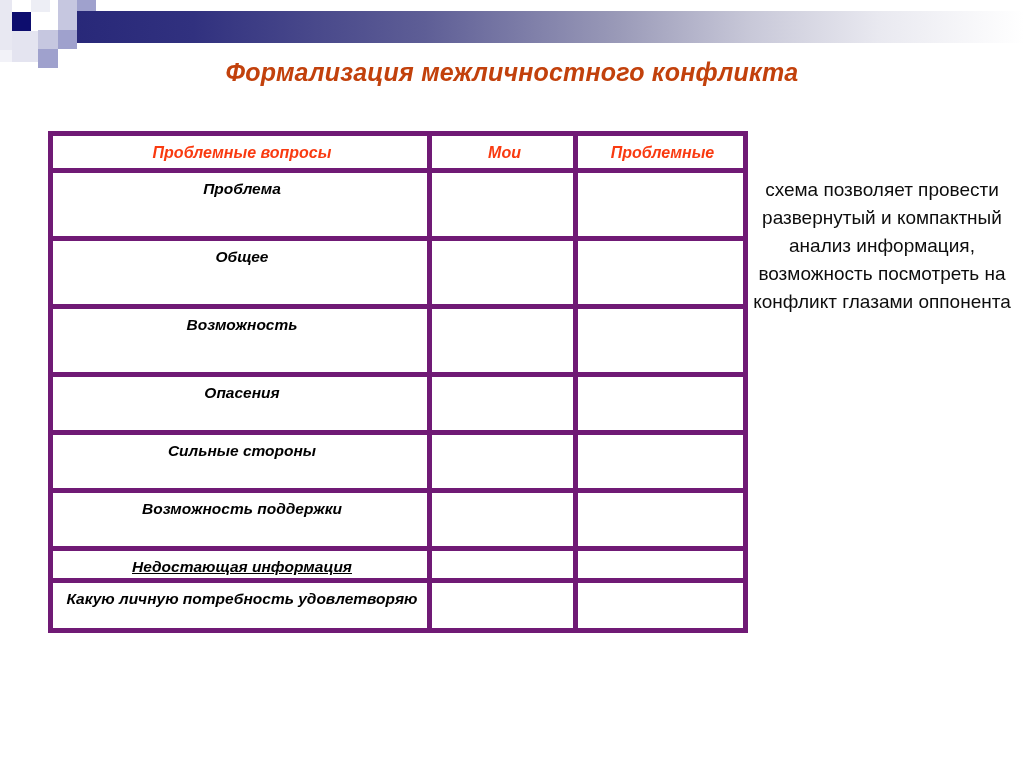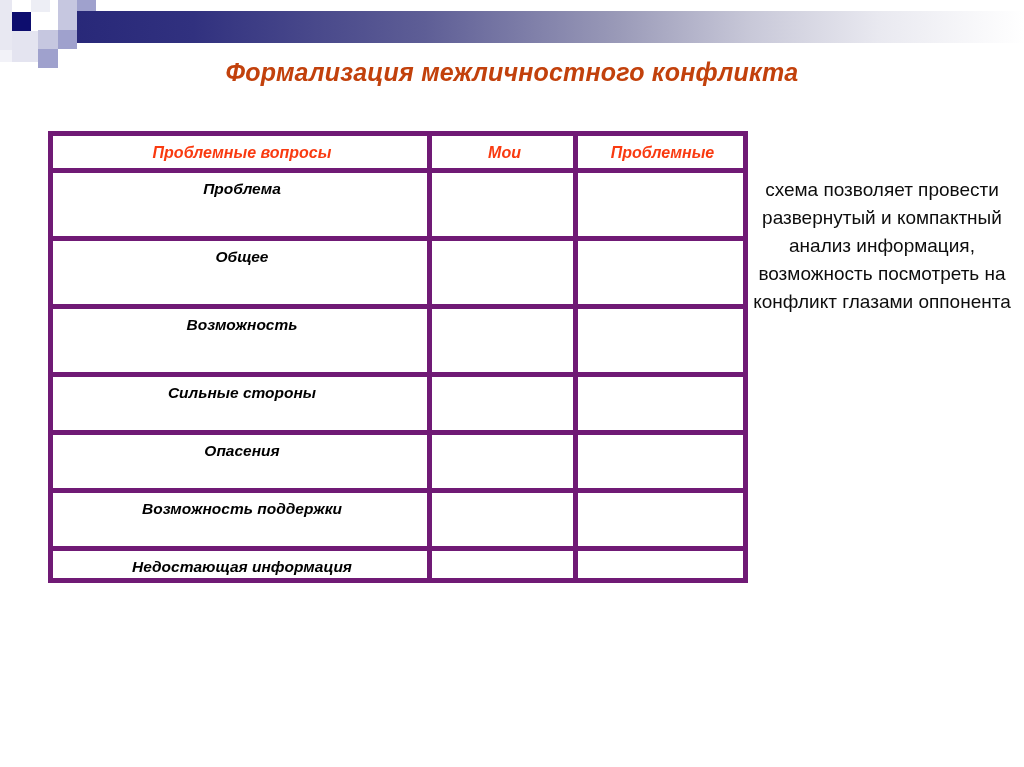--- a/index.html
+++ b/index.html
@@ -78,21 +78,21 @@
     font-size: 16px;
     padding-top: 7px;
     height: 25px;
   }
   .col-q { width: 370px; }
   .col-m { width: 137px; margin-top: 16px; }
   .col-o { width: 161px; }
 
   .r-tall  { height: 68px; }
   .r-mid   { height: 58px; }
-  .r-short { height: 32px; }
+  .r-short { height: 32px; text-decoration: underline; }
   .r-two   { height: 50px; }
 
   
   #side-note {
     position: absolute;
     left: 748px;
     top: 176px;
     width: 268px;
     text-align: center;
     font-size: 19px;
@@ -141,36 +141,41 @@
           <td class="col-q">Общее</td>
           <td class="col-m"></td>
           <td class="col-o"></td>
         </tr>
         <tr class="r-tall">
           <td class="col-q">Возможность</td>
           <td class="col-m"></td>
           <td class="col-o"></td>
         </tr>
         <tr class="r-mid">
-          <td class="col-q">Сильные стороны</td>
+          <td class="col-q">Опасения</td>
           <td class="col-m"></td>
           <td class="col-o"></td>
         </tr>
         <tr class="r-mid">
-          <td class="col-q">Опасения</td>
+          <td class="col-q">Сильные стороны</td>
           <td class="col-m"></td>
           <td class="col-o"></td>
         </tr>
         <tr class="r-mid">
           <td class="col-q">Возможность поддержки</td>
           <td class="col-m"></td>
           <td class="col-o"></td>
         </tr>
         <tr class="r-short">
           <td class="col-q">Недостающая информация</td>
           <td class="col-m"></td>
           <td class="col-o"></td>
         </tr>
+        <tr class="r-two">
+          <td class="col-q">Какую личную потребность удовлетворяю</td>
+          <td class="col-m"></td>
+          <td class="col-o"></td>
+        </tr>
       </tbody>
   </table>
 </div>
 
 <div id="side-note">схема позволяет провести развернутый и компактный анализ информация, возможность посмотреть на конфликт глазами оппонента</div>
 
 </body></html>

